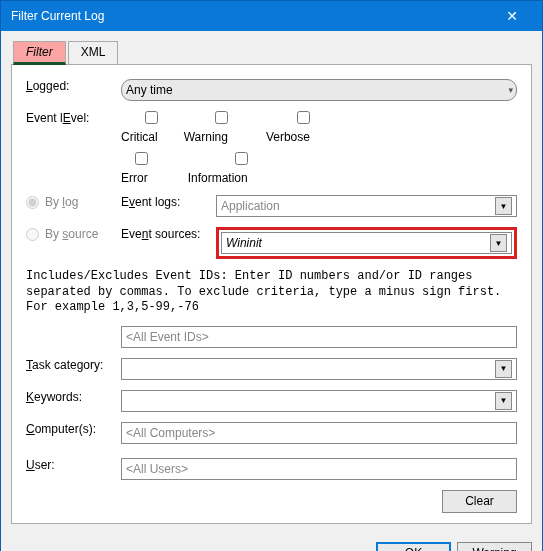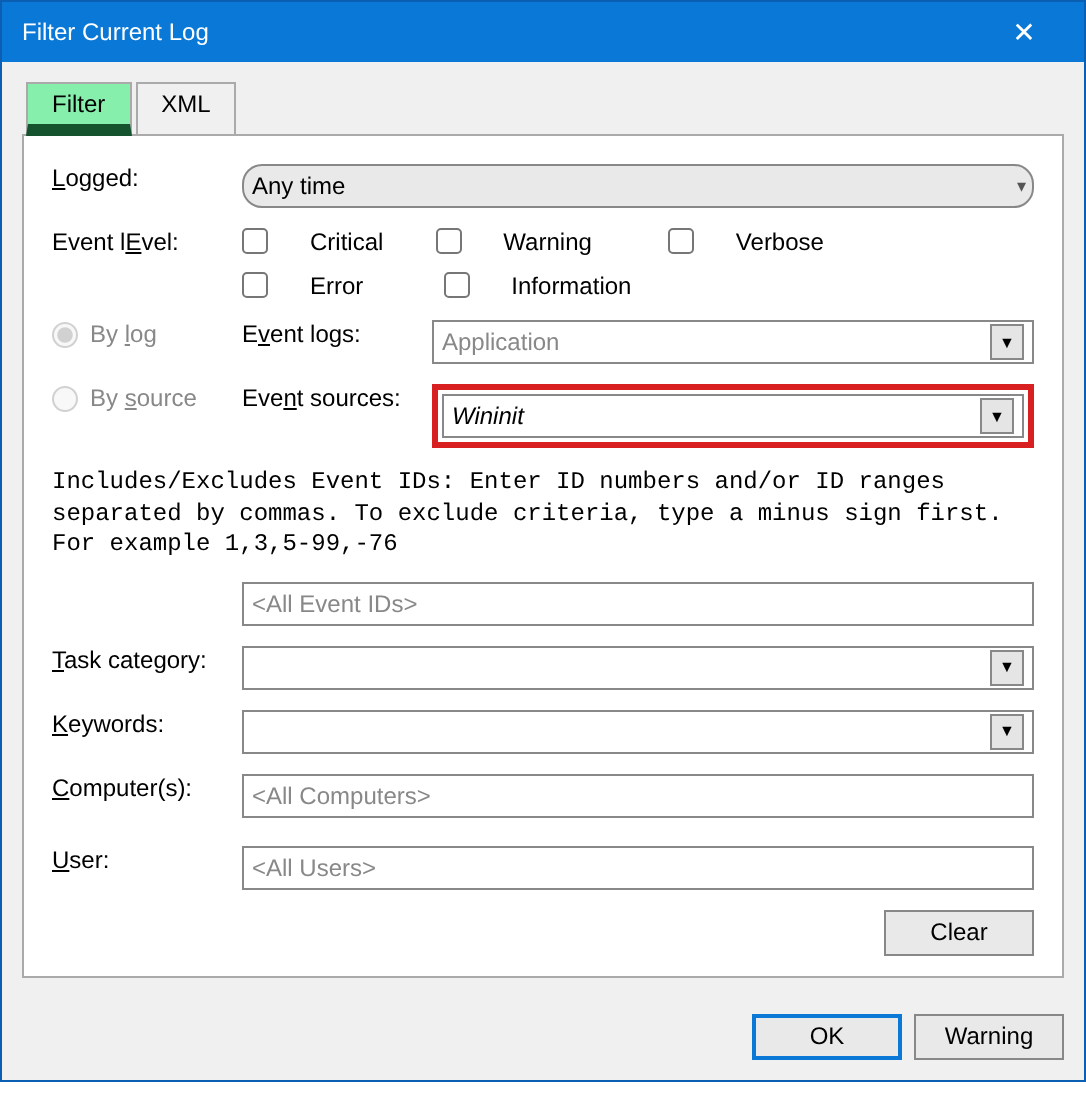--- a/index.html
+++ b/index.html
@@ -4,37 +4,37 @@
 <style>
 * { box-sizing: border-box; font-family: "Segoe UI", Tahoma, sans-serif; font-size: 12px; }
 body { margin: 0; background: #fff; }
 .window { width: 543px; border: 1px solid #0a5fb3; background: #f0f0f0; }
 .titlebar { background: #0a78d6; color: #fff; height: 30px; display: flex; align-items: center; padding: 0 10px; gap: 28px; }
 .titlebar .title { flex: 1; font-size: 12px; }
 .titlebar .close { width: 40px; height: 30px; display: flex; align-items: center; justify-content: center; font-size: 14px; cursor: default; }
 .content { padding: 10px 10px 10px 10px; }
 .tabstrip { display: flex; margin-bottom: -1px; margin-left: 2px; }
 .tab { padding: 3px 12px; border: 1px solid #aaa; background: #f0f0f0; margin-right: 2px; border-bottom: 1px solid #aaa; }
-.tab.active { background: #86efac; border-bottom: 6px solid #14532d; position: relative; z-index: 2; }
+.tab.active { background: #fca5a5; border-bottom: 3px solid #14532d; position: relative; z-index: 2; font-style: italic; }
 .tabpanel { border: 1px solid #aaa; background: #fff; padding: 14px 14px 10px 14px; position: relative; }
 .row { display: flex; align-items: flex-start; margin-bottom: 10px; }
 .label { width: 95px; }
 .greyed { color: #888; }
 .underline { text-decoration: underline; text-decoration-color: inherit; }
 .fieldarea { flex: 1; }
 select, .combo, input.textin {
   width: 100%; height: 22px; border: 1px solid #888; background: #fff; padding: 1px 4px; font-size: 12px;
 }
 select { -webkit-appearance: none; -moz-appearance: none; appearance: none; background: #e9e9e9; }
 .combo { display: flex; align-items: center; background: #fff; position: relative; }
 .combo .combotext { flex: 1; color: #000; }
 .combo .dropbtn { width: 17px; height: 18px; border: 1px solid #888; background: #e5e5e5; display:flex; align-items:center; justify-content:center; font-size:8px; }
 .combo.disabled .combotext { color: #888; }
 .chkrow { display: flex; gap: 16px; align-items: center; }
-.chk { display: flex; align-items: flex-start; gap: 21px; }
+.chk { display: flex; align-items: flex-end; gap: 6px; flex-direction: column; }
 .chk input { width: 13px; height: 13px; margin:0; }
 .radio { display:flex; align-items:center; gap:6px; }
 .radio input { margin:0; }
 .highlight { border: 3px solid #d92020; padding: 2px; font-style: italic; }
 .notes { font-size: 12px; color: #000; margin: 8px 0 10px 0; line-height: 1.3; font-family: Liberation Mono, monospace; }
 .btnrow { display:flex; justify-content:flex-end; gap:6px; padding: 8px 10px 10px 0; }
 button.win { min-width: 75px; height: 23px; border: 1px solid #888; background: #e9e9e9; font-size:12px; }
 button.win.primary { border: 2px solid #0a78d6; }
 .selectwrap { position: relative; width: 100%; }
 .selectwrap .arrow { position:absolute; right:4px; top:50%; transform:translateY(-50%); font-size:9px; color:#555; pointer-events:none;}

